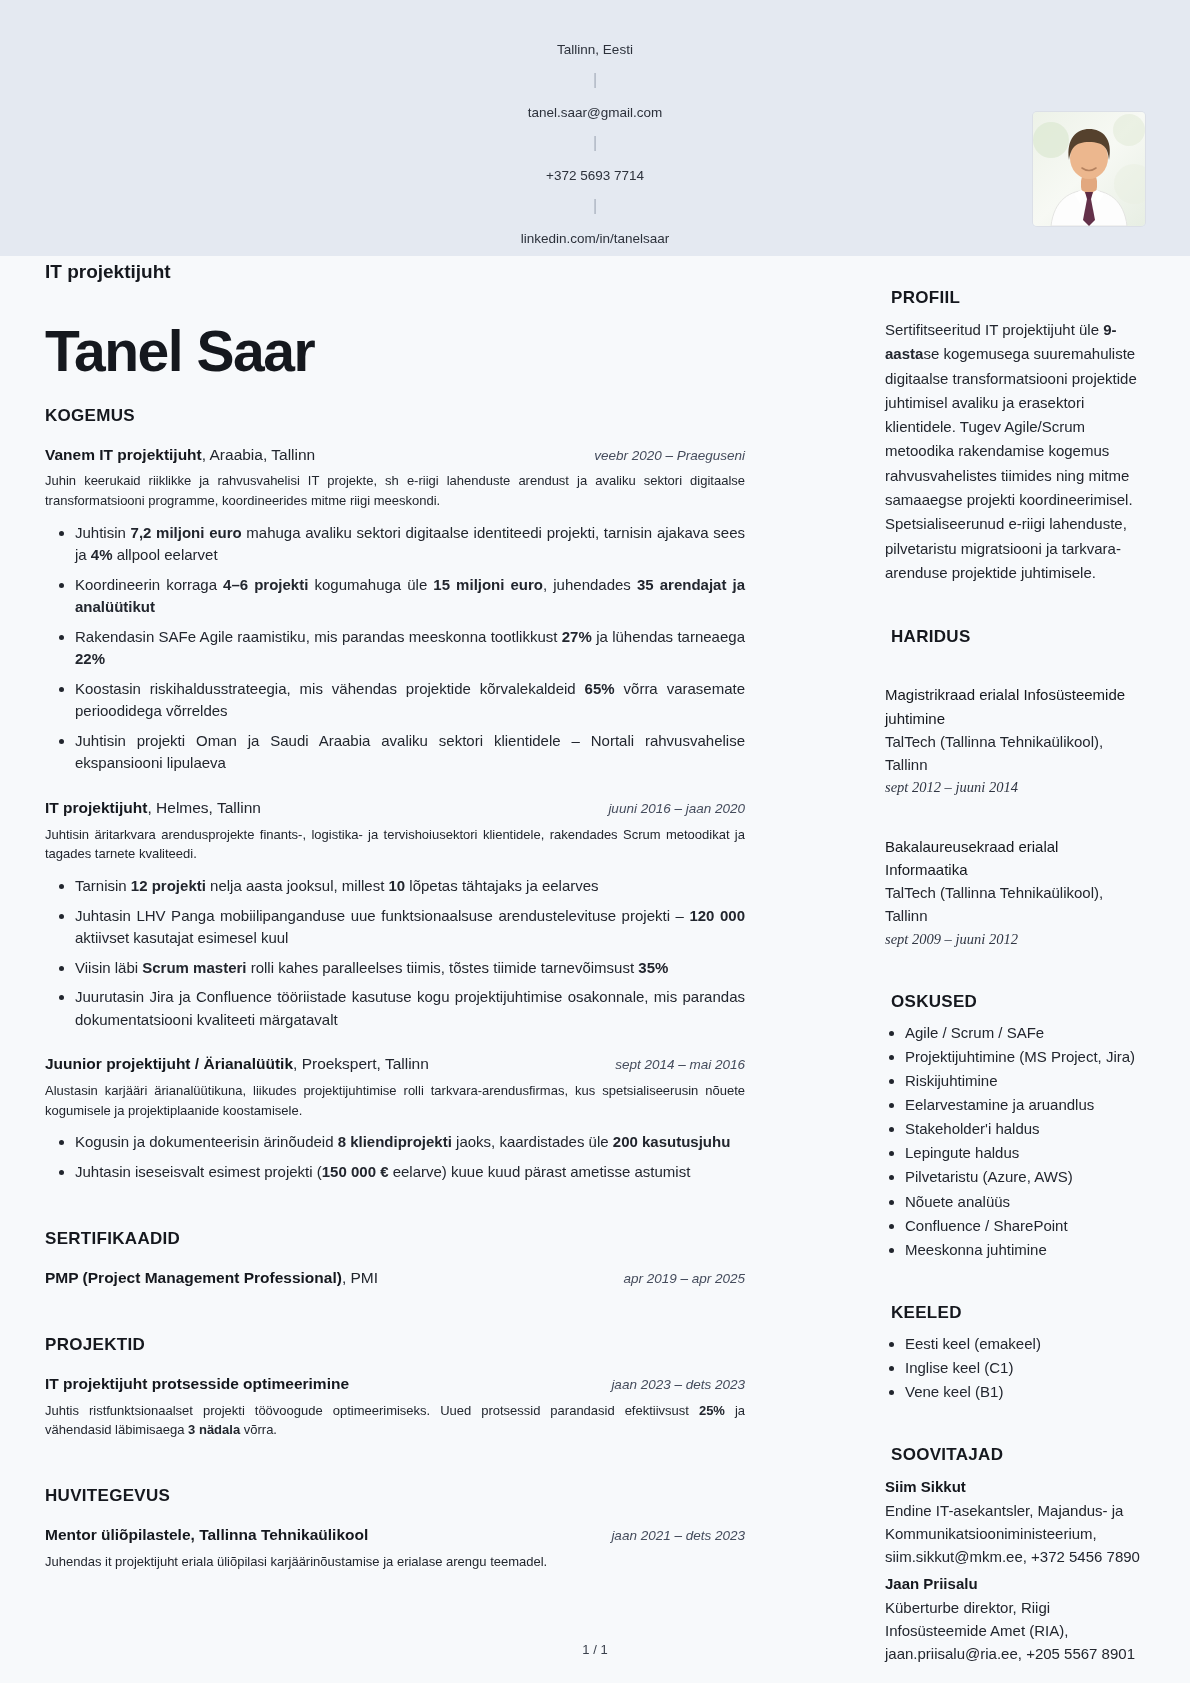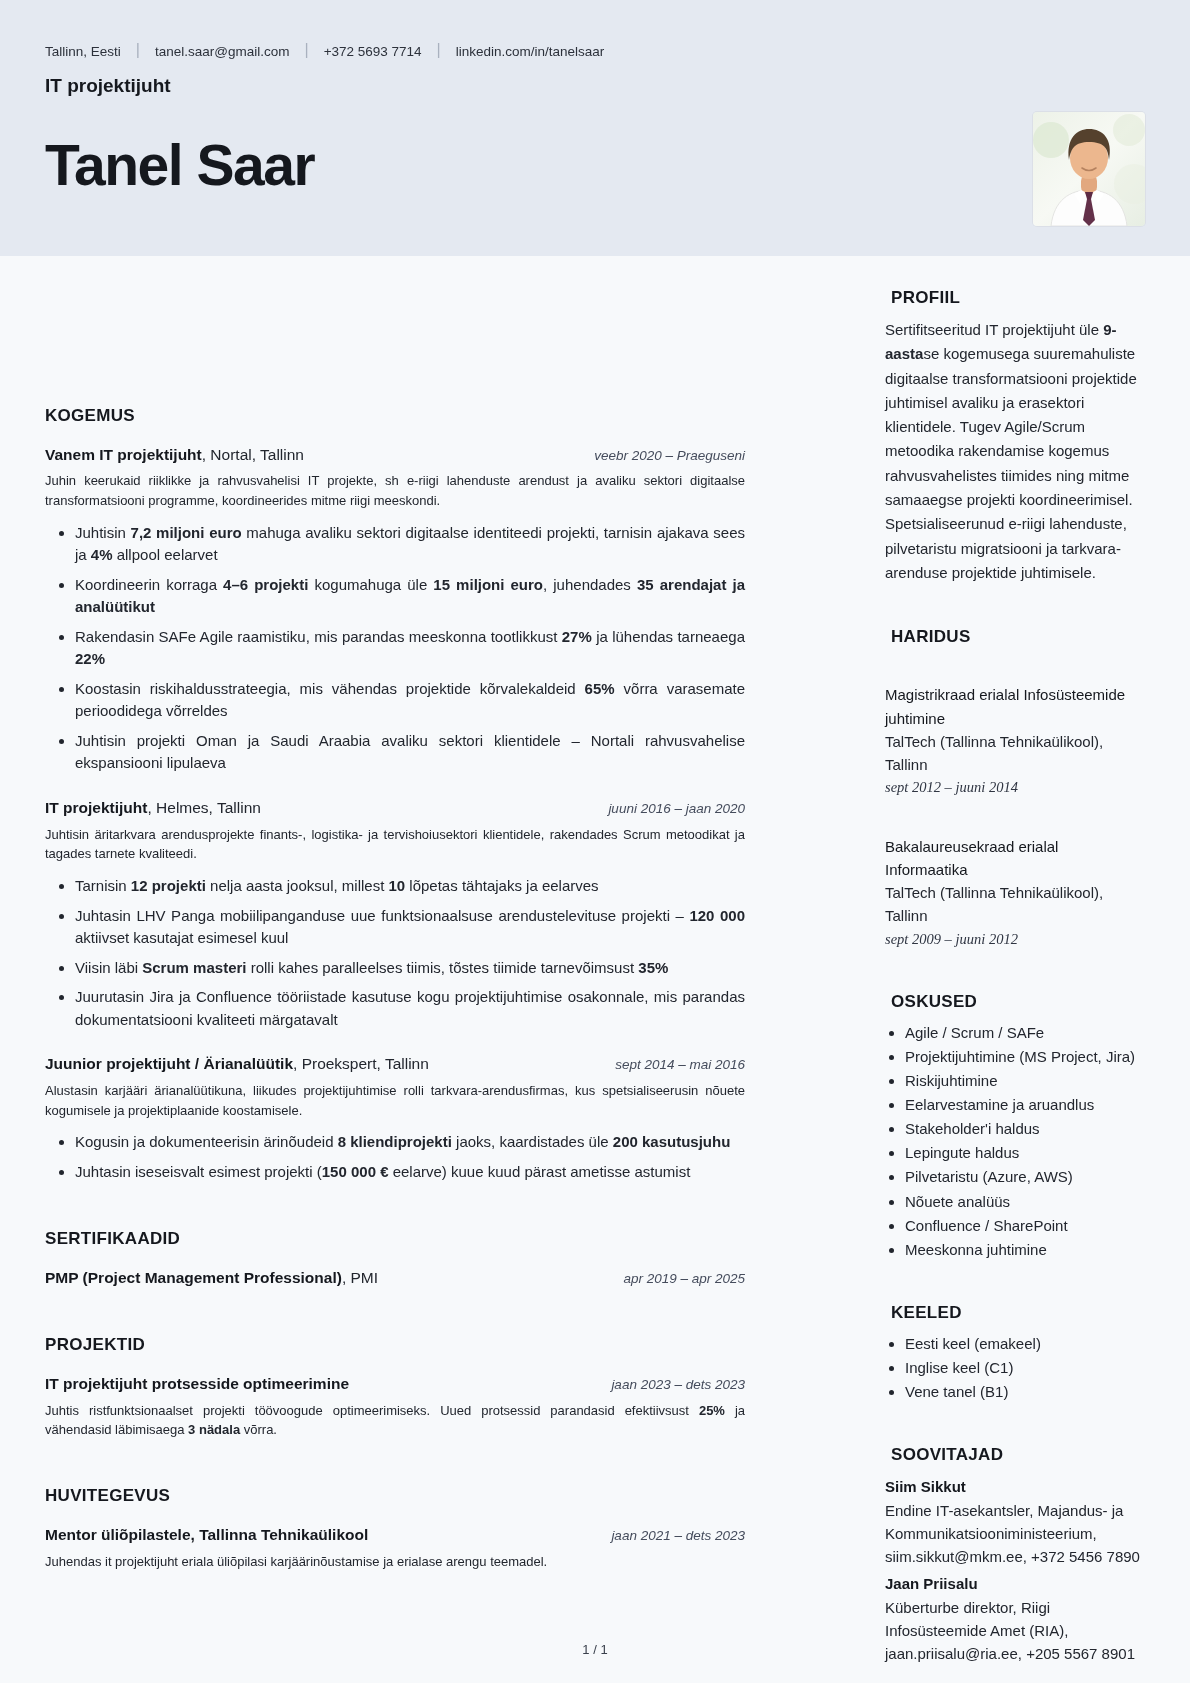--- a/index.html
+++ b/index.html
@@ -11,21 +11,21 @@
     --muted:#454c5c;
   }
   html,body{margin:0;padding:0;background:#eceff3;}
   .page{
     width:1190px;height:1683px;margin:0 auto;position:relative;overflow:hidden;
     background:var(--page-bg);color:var(--text);
     font-family:"Liberation Sans","DejaVu Sans",sans-serif;
   }
   
   .header{background:var(--header-bg);height:256px;box-sizing:border-box;padding:42px 45px 0;position:relative;}
-  .contact{display:flex;align-items:center;gap:15px;font-size:13.5px;color:#2c313b;}
+  .contact{display:flex;align-items:center;gap:15px;font-size:13.5px;color:#2c313b;flex-direction:column;}
   .sep{color:#a9b1bf;font-size:16px;font-weight:400;transform:translateY(-1px);}
   .role{font-weight:bold;font-size:19px;color:var(--heading);margin-top:15px;}
   .name{font-weight:bold;font-size:57px;letter-spacing:-1.5px;color:var(--heading);margin:40px 0 0;line-height:1;}
   .photo{position:absolute;top:112px;right:45px;width:112px;height:114px;border-radius:4px;overflow:hidden;box-shadow:0 0 0 1px rgba(0,0,0,0.04);}
   
   .main{display:flex;padding:32px 45px 0;align-items:center;gap:43px;}
   .left{flex:0 0 700px;width:700px;}
   .divider{width:2px;background:var(--divider);margin-left:22px;}
   .right{flex:1;margin-left:30px;min-width:0;}
   
@@ -101,21 +101,21 @@
       </svg>
     </div>
   </header>
 
   <div class="main">
     <div class="left" id="left-col">
         <section class="section">
           <div class="section-heading">KOGEMUS</div>
           <div class="entry">
             <div class="entry-header">
-              <div class="entry-title"><b>Vanem IT projektijuht</b><span>, Nortal, Tallinn</span></div>
+              <div class="entry-title"><b>Vanem IT projektijuht</b><span>, Araabia, Tallinn</span></div>
               <div class="entry-date">veebr 2020 – Praeguseni</div>
             </div>
             <div class="entry-summary"><span>Juhin keerukaid riiklikke ja rahvusvahelisi IT projekte, sh e-riigi lahenduste arendust ja avaliku sektori digitaalse transformatsiooni programme, koordineerides mitme riigi meeskondi.</span></div>
             <ul class="bullets">
               <li><span>Juhtisin </span><b>7,2 miljoni euro</b><span> mahuga avaliku sektori digitaalse identiteedi projekti, tarnisin ajakava sees ja </span><b>4%</b><span> allpool eelarvet</span></li>
               <li><span>Koordineerin korraga </span><b>4–6 projekti</b><span> kogumahuga üle </span><b>15 miljoni euro</b><span>, juhendades </span><b>35 arendajat ja analüütikut</b></li>
               <li><span>Rakendasin SAFe Agile raamistiku, mis parandas meeskonna tootlikkust </span><b>27%</b><span> ja lühendas tarneaega </span><b>22%</b></li>
               <li><span>Koostasin riskihaldusstrateegia, mis vähendas projektide kõrvalekaldeid </span><b>65%</b><span> võrra varasemate perioodidega võrreldes</span></li>
               <li><span>Juhtisin projekti Oman ja Saudi Araabia avaliku sektori klientidele – Nortali rahvusvahelise ekspansiooni lipulaeva</span></li>
             </ul>
@@ -207,21 +207,21 @@
             <li>Nõuete analüüs</li>
             <li>Confluence / SharePoint</li>
             <li>Meeskonna juhtimine</li>
           </ul>
         </section>
         <section class="r-section">
           <div class="section-heading">KEELED</div>
           <ul class="r-list">
             <li>Eesti keel (emakeel)</li>
             <li>Inglise keel (C1)</li>
-            <li>Vene tanel (B1)</li>
+            <li>Vene keel (B1)</li>
           </ul>
         </section>
         <section class="r-section">
           <div class="section-heading">SOOVITAJAD</div>
           <div class="ref-entry">
             <div class="ref-name">Siim Sikkut</div>
             <div class="ref-details">Endine IT-asekantsler, Majandus- ja Kommunikatsiooniministeerium, siim.sikkut@mkm.ee, +372 5456 7890</div>
           </div>
           <div class="ref-entry">
             <div class="ref-name">Jaan Priisalu</div>

